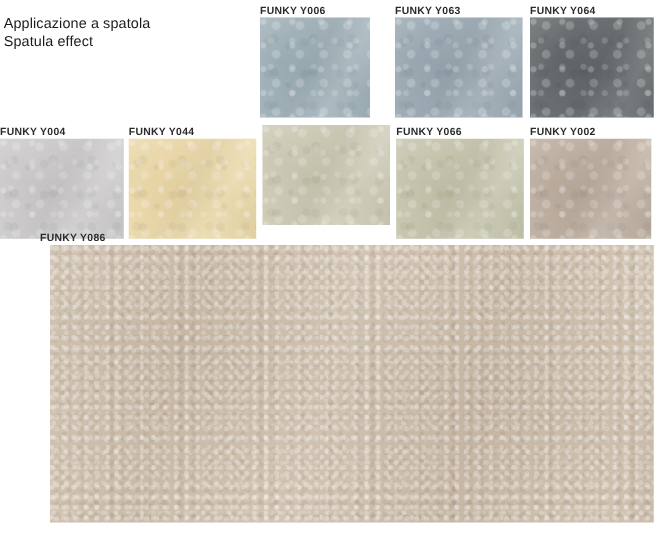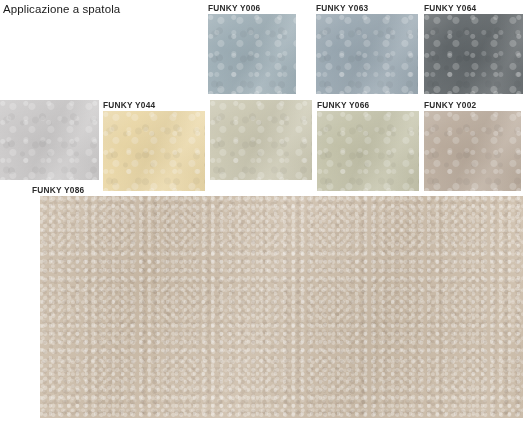--- a/index.html
+++ b/index.html
@@ -13,21 +13,21 @@
     height: 433px;
     position: relative;
     font-family: "Liberation Sans", sans-serif;
     overflow: hidden;
   }
 
   
   #title-block {
     position: absolute;
     left: 3px;
-    top: 2px;
+    top: 12px;
     width: 200px;
   }
   #title-block .line {
     font-size: 11.5px;
     line-height: 15px;
     color: #1a1a1a;
     white-space: nowrap;
     letter-spacing: 0.1px;
   }
 
@@ -98,38 +98,40 @@
     background-image:
       linear-gradient(105deg, rgba(255,255,255,0.12) 0%, rgba(0,0,0,0.02) 22%, rgba(255,255,255,0.10) 44%, rgba(0,0,0,0.028) 66%, rgba(255,255,255,0.08) 88%, rgba(0,0,0,0.02) 100%),
       linear-gradient(190deg, rgba(255,255,255,0.07) 0%, rgba(0,0,0,0.018) 50%, rgba(255,255,255,0.05) 100%);
   }
 </style>
 </head>
 <body>
 
 <div id="title-block">
   <div class="line">Applicazione a spatola</div>
+  <div class="line">Spatula effect</div>
 </div>
 
 <div class="swatch-card" style="left:208px; top:3px; width:88px;">
   <div class="swatch-label">FUNKY Y006</div>
   <div class="swatch-tile" style="height: 80px; background-color: rgb(159, 176, 184);"></div>
 </div>
 
 <div class="swatch-card" style="left:316px; top:3px; width:102px;">
   <div class="swatch-label">FUNKY Y063</div>
   <div class="swatch-tile" style="height: 80px; background-color: rgb(154, 169, 179);"></div>
 </div>
 
 <div class="swatch-card" style="left:424px; top:3px; width:114px;">
   <div class="swatch-label">FUNKY Y064</div>
   <div class="swatch-tile" style="height: 80px; background-color: rgb(98, 104, 107);"></div>
 </div>
 
 <div class="swatch-card" style="left:0px; top:100px; width:99px;">
+  <div class="swatch-label">FUNKY Y004</div>
   <div class="swatch-tile" style="height: 80px; background-color: rgb(205, 203, 203);"></div>
 </div>
 
 <div class="swatch-card" style="left:103px; top:100px; width:102px;">
   <div class="swatch-label">FUNKY Y044</div>
   <div class="swatch-tile" style="height: 80px; background-color: rgb(236, 217, 168);"></div>
 </div>
 
 <div class="swatch-card" style="left:210px; top:100px; width:102px;">
   <div class="swatch-tile" style="height: 80px; background-color: rgb(205, 202, 180);"></div>

